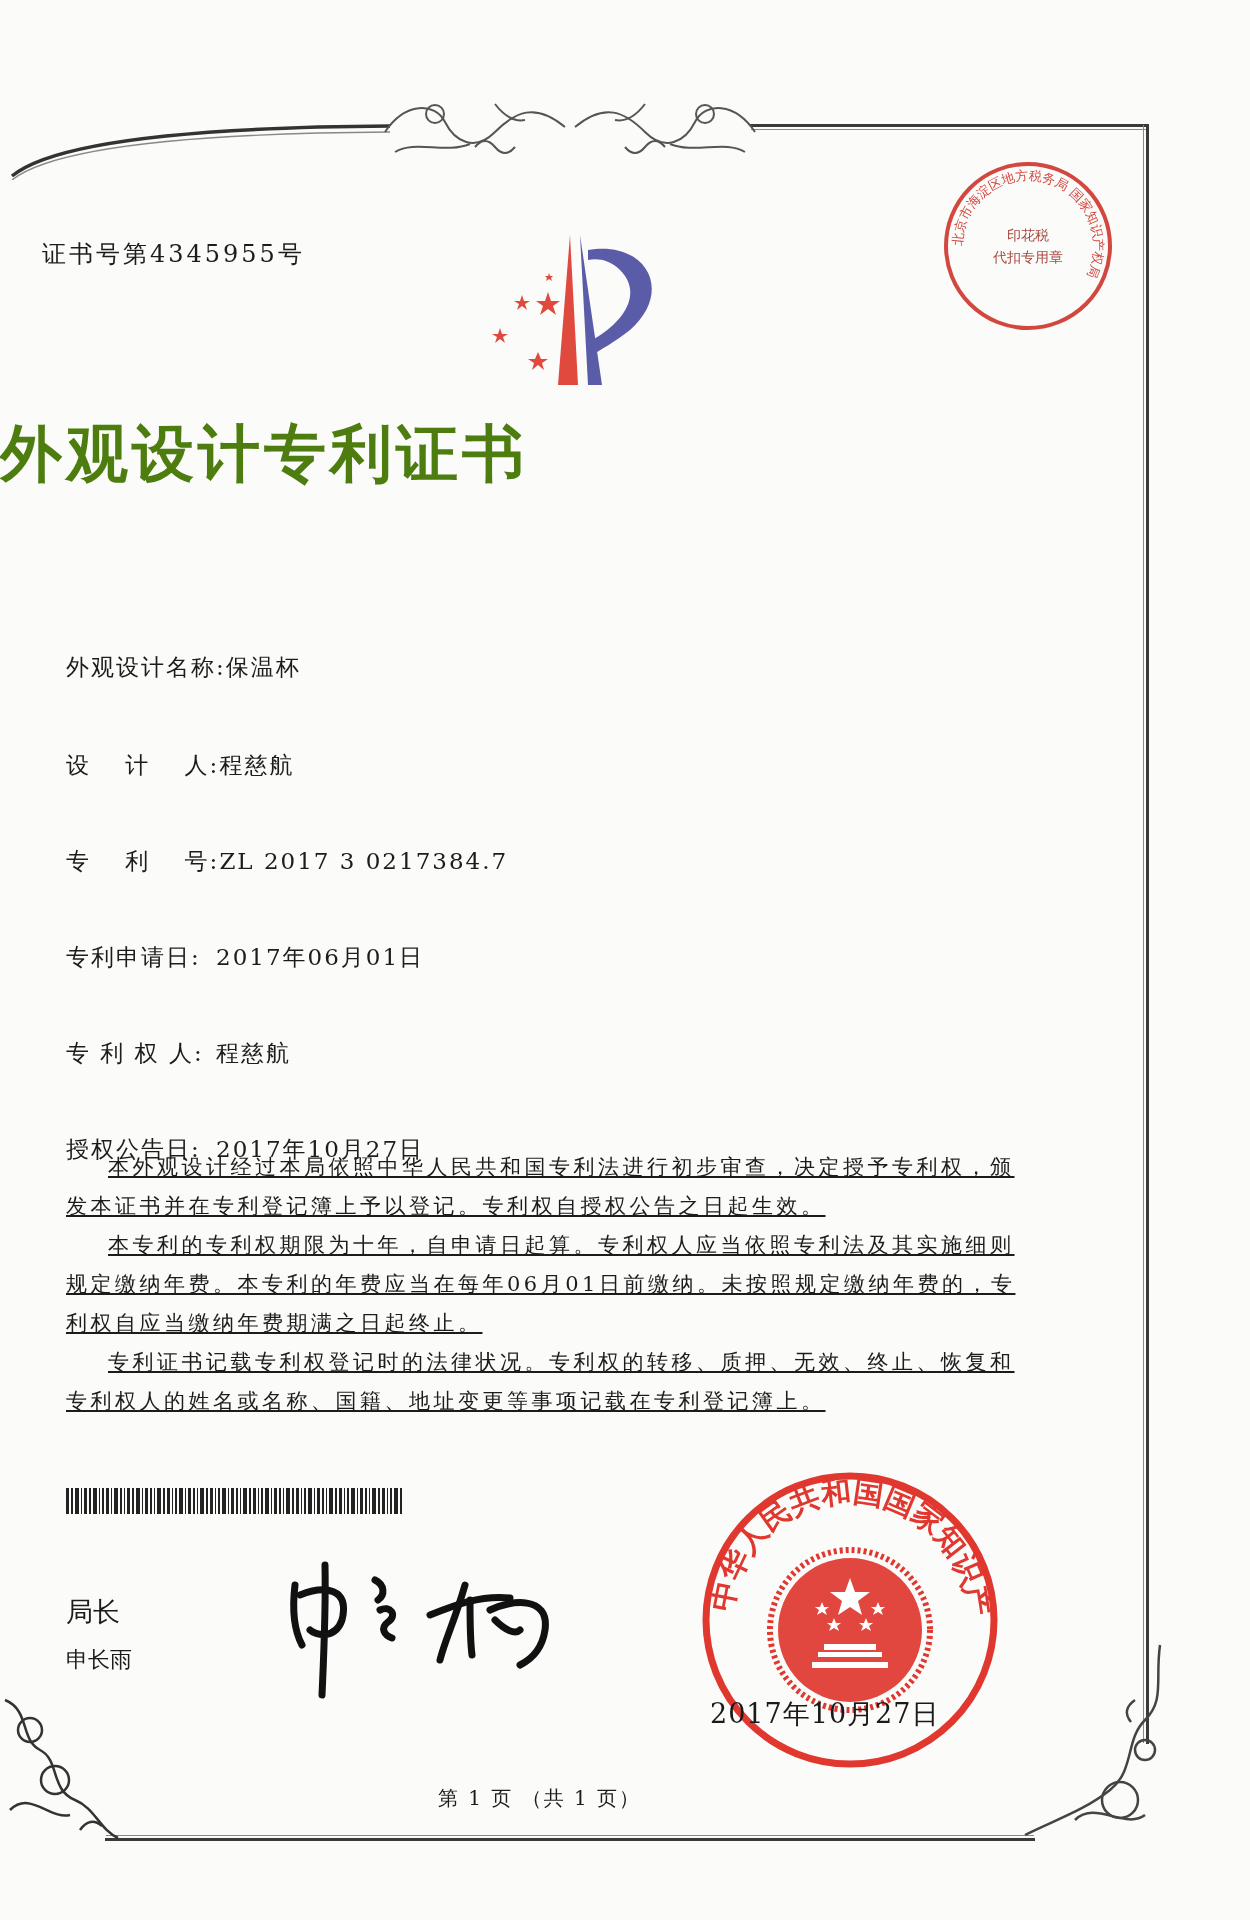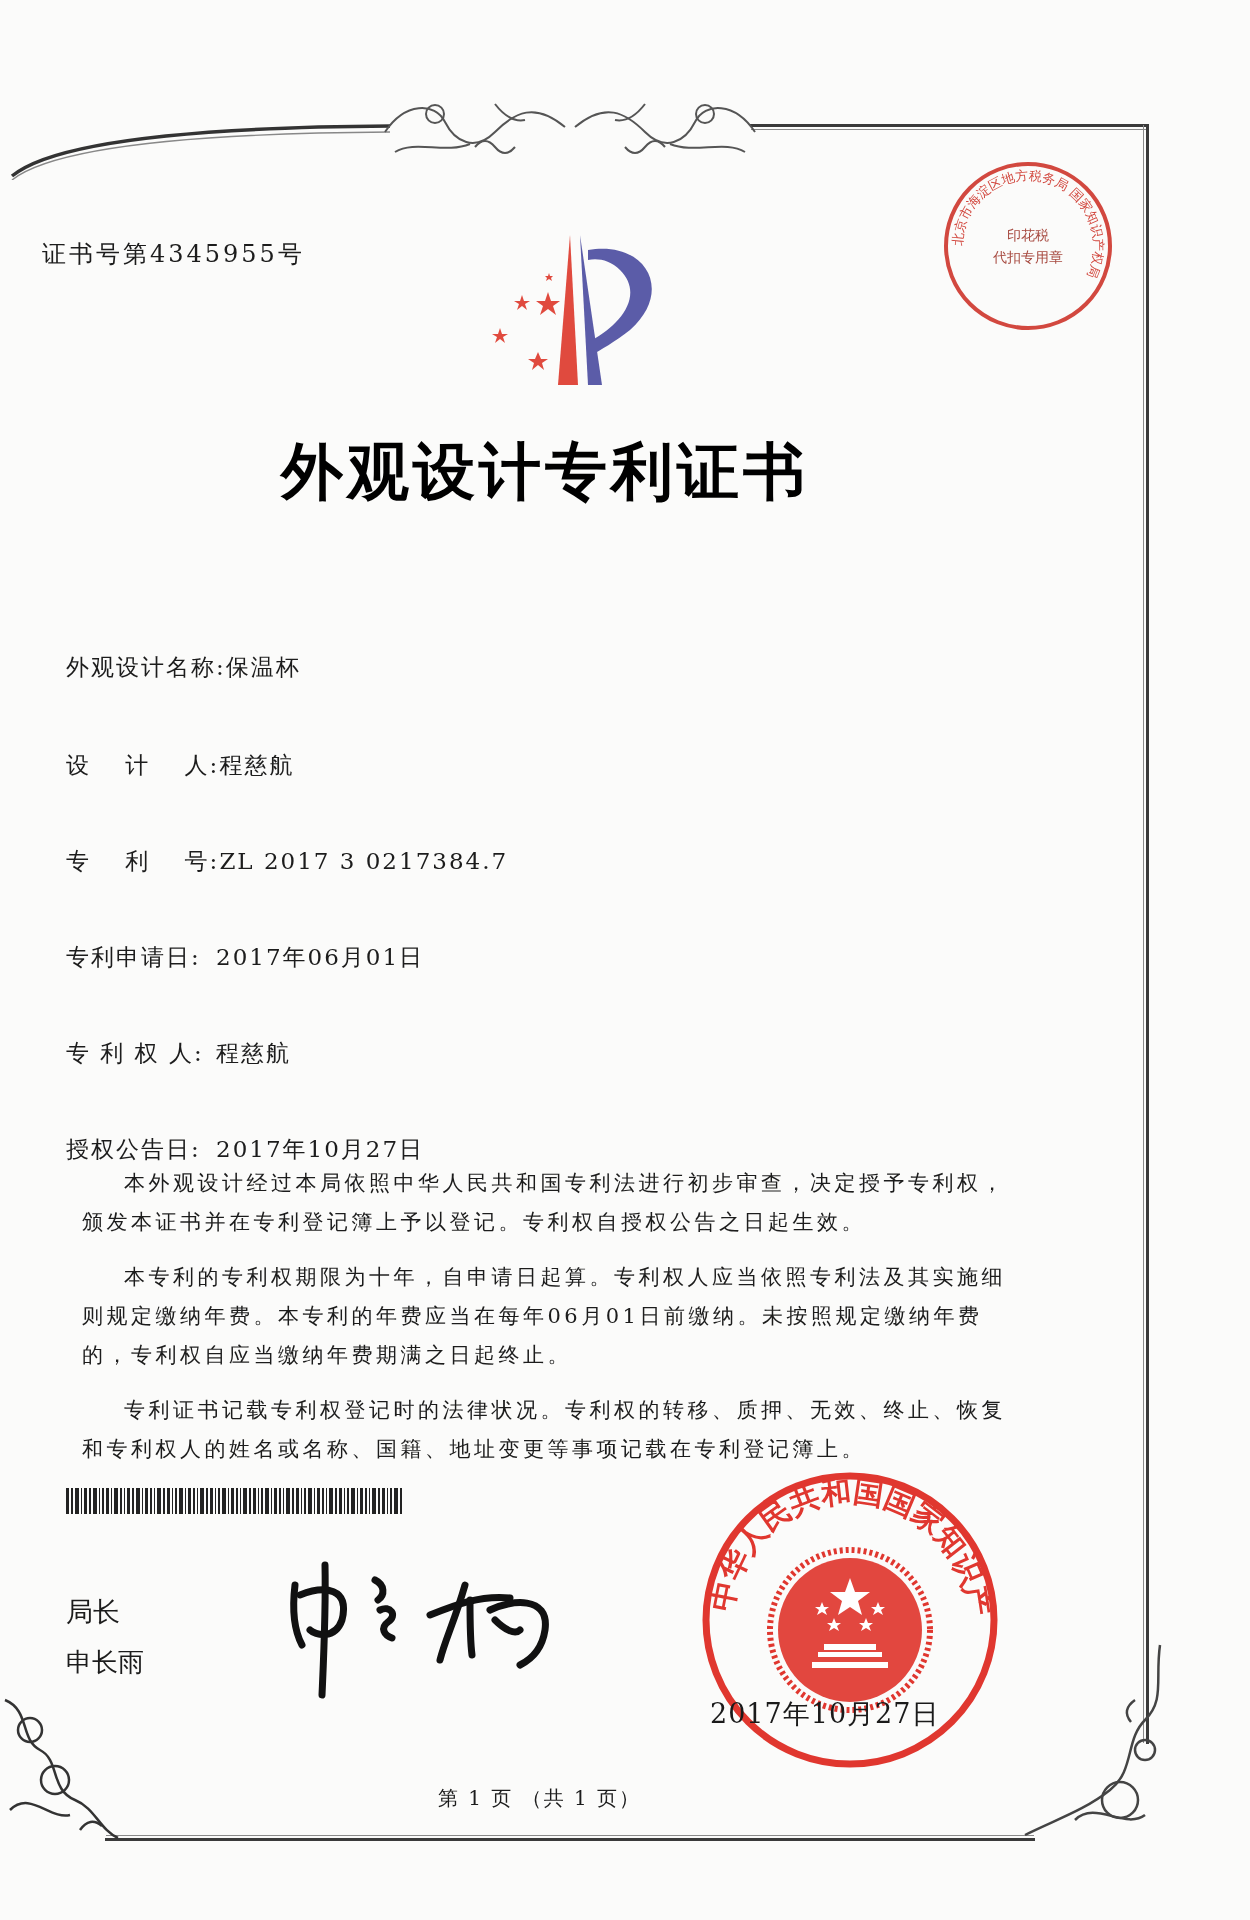--- a/index.html
+++ b/index.html
@@ -20,38 +20,38 @@
     .dragons { left: 375px; top: 92px; width: 390px; height: 72px; }
     .corner-bl { left: 0px; top: 1690px; width: 120px; height: 160px; }
     .corner-br { left: 1015px; top: 1640px; width: 150px; height: 210px; }
 
     .cert-no { left: 42px; top: 238px; font-size: 24px; letter-spacing: 3px; }
 
     .tax-seal { left: 942px; top: 160px; width: 172px; height: 172px; }
     .logo { left: 470px; top: 230px; width: 200px; height: 160px; }
 
     .title {
-      left: 0; width: 1090px; top: 430px; text-align: center;
+      left: 0; width: 1090px; top: 412px; 
       font-family: "DejaVu Sans", "Liberation Sans", sans-serif;
-      font-size: 62px; letter-spacing: 4px; font-weight: bold; color: #000000;
+      font-size: 62px; letter-spacing: 4px; font-weight: bold; color: #4d7c0f;
     }
 
     .field { left: 66px; font-size: 23px; letter-spacing: 2px; white-space: nowrap; margin-top: 44px; }
     .field .lbl { display: inline-block; min-width: 150px; }
 
     .para {
       left: 66px; width: 960px; font-size: 21px; line-height: 39px;
       letter-spacing: 3.5px;
     }
-    .para p { margin: 16px; text-indent: 2em; }
+    .para p { margin: 0; text-indent: 2em; text-decoration: underline; }
 
     .barcode { left: 66px; top: 1488px; width: 336px; height: 26px; }
 
     .director-title { left: 66px; top: 1594px; font-family: Liberation Sans, sans-serif; font-size: 27px; }
-    .director-name { left: 66px; top: 1645px; font-family: "DejaVu Sans", "Liberation Sans", sans-serif; font-size: 26px; }
+    .director-name { left: 66px; top: 1645px; font-family: "DejaVu Sans", "Liberation Sans", sans-serif; font-size: 22px; }
     .signature { left: 280px; top: 1560px; width: 300px; height: 140px; }
 
     .cnipa-seal { left: 700px; top: 1470px; width: 300px; height: 300px; }
     .seal-date { left: 710px; top: 1696px; font-size: 27px; letter-spacing: 1px; color: #1a1a1a; }
 
     .page-no { left: 0; width: 1079px; text-align: center; top: 1785px; font-size: 20px; letter-spacing: 2px; }
   </style>
 </head>
 <body>
 

